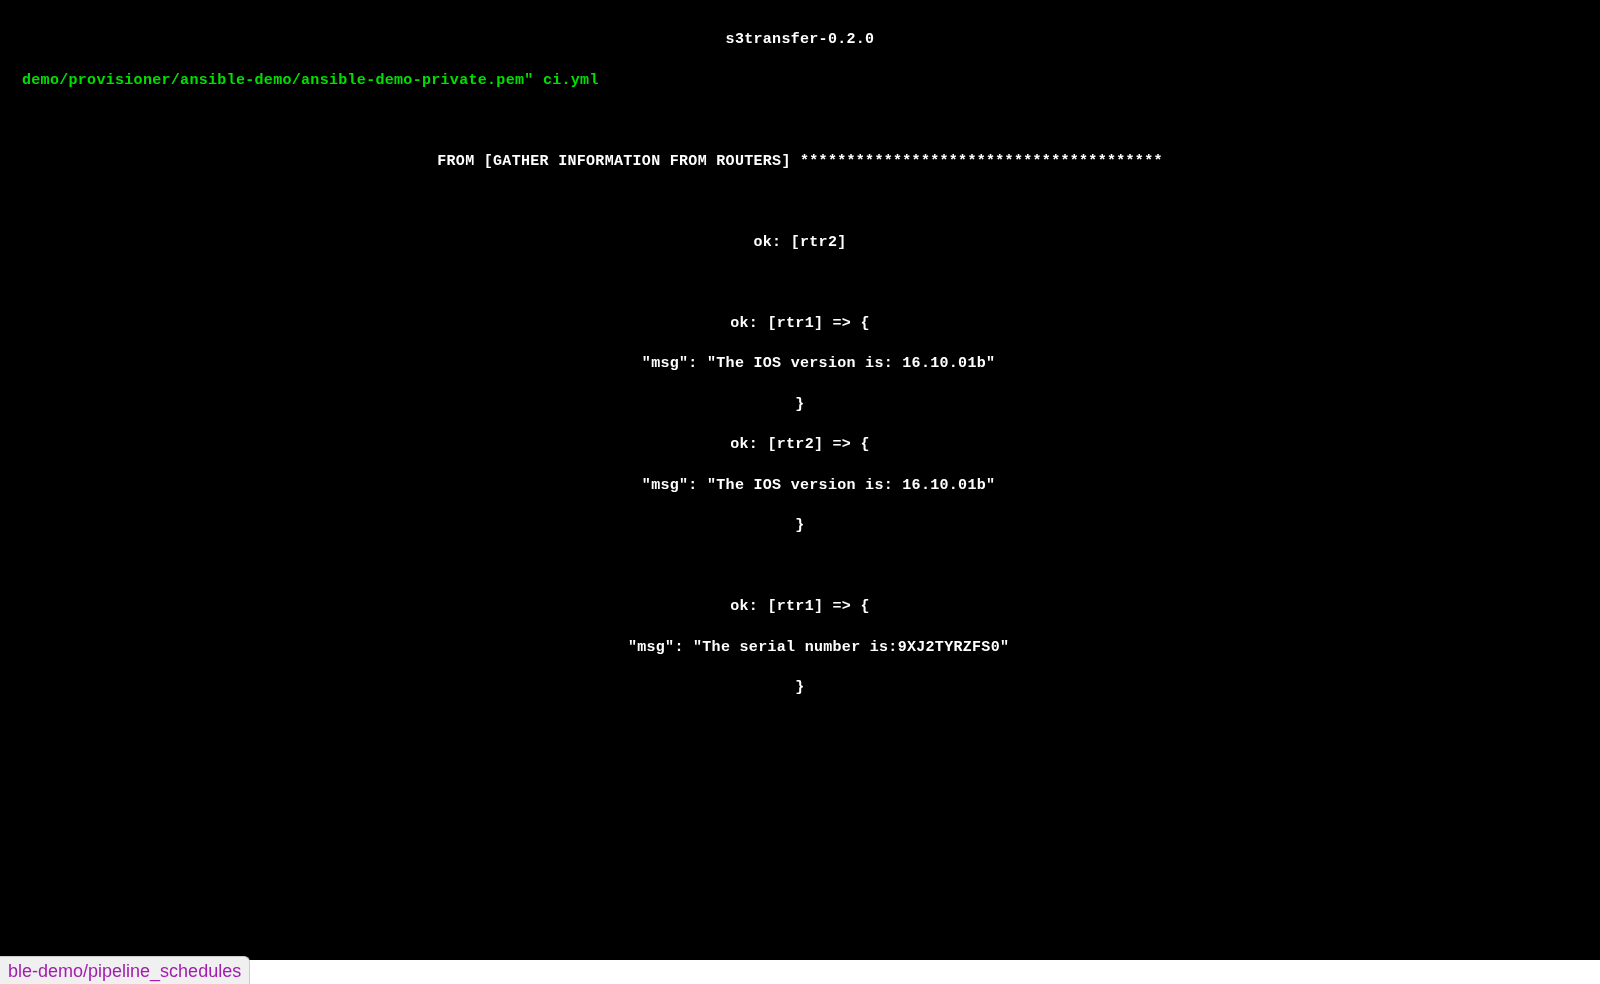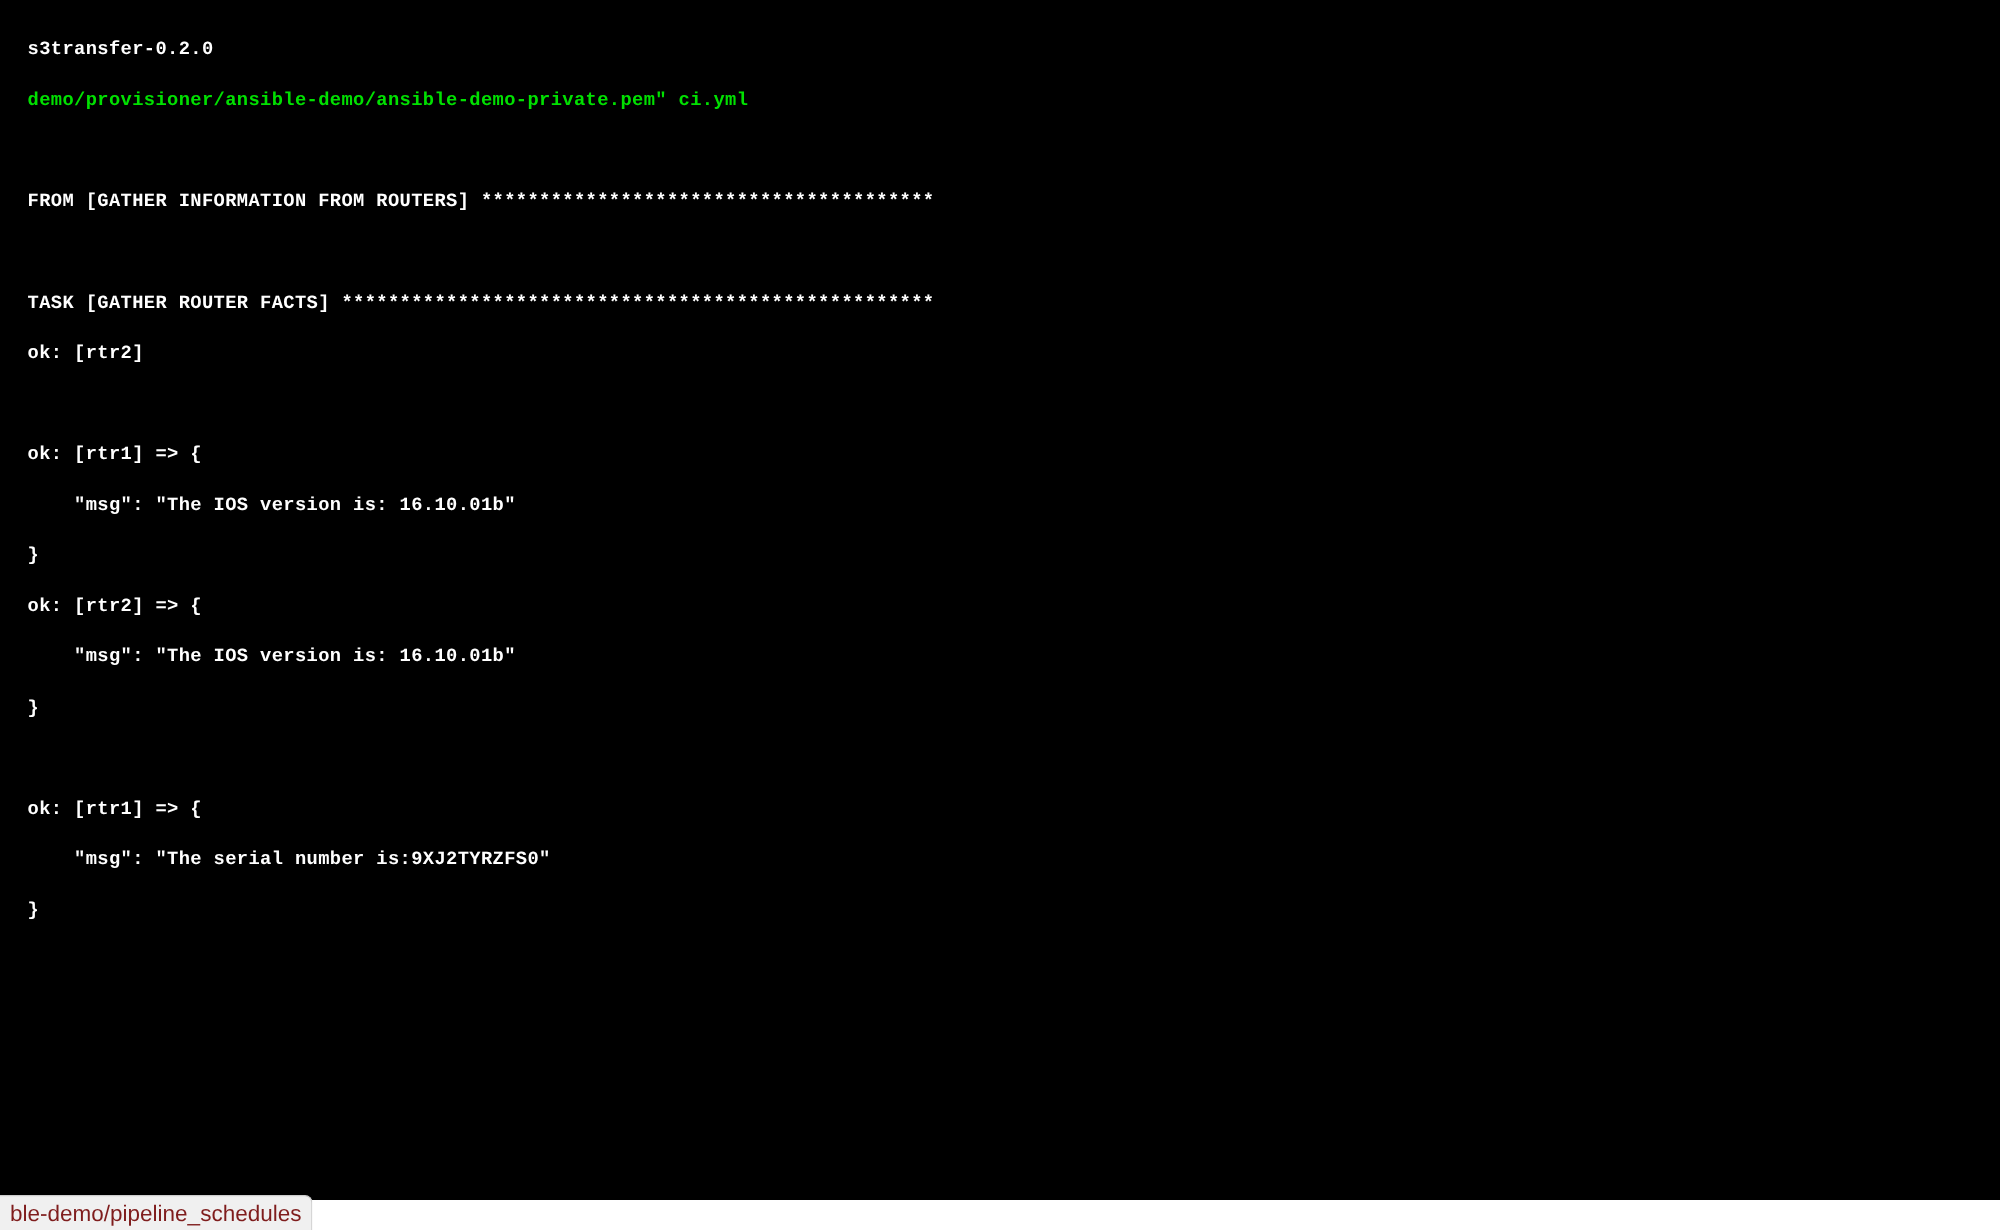--- a/index.html
+++ b/index.html
@@ -19,45 +19,44 @@
       width: 1600px;
       height: 960px;
       line-height: 1.35;
       font-weight: 600;
       letter-spacing: 0.3px;
       white-space: pre;
       overflow: hidden;
     }
     .line { display: block; }
     .green  { color: #00e000; font-weight: 700; }
-    .white  { color: #ffffff; }
+    .white  { color: #ffffff; text-align: center; }
     .status-bar {
       position: absolute;
       bottom: 0;
       left: 0;
       background: #f0f0f0;
-      color: #7f1d1d;
+      color: #a21caf;
       padding: 4px 8px 2px 8px;
       font-size: 18px;
       font-family: -apple-system, "Segoe UI", Arial, sans-serif;
       border-top-right-radius: 6px;
       border-right: 1px solid #cccccc;
       border-top: 1px solid #cccccc;
     }
   </style>
 </head>
 <body>
 
 <div class="terminal">
 <span class="line white">s3transfer-0.2.0</span>
 <span class="line green">demo/provisioner/ansible-demo/ansible-demo-private.pem" ci.yml</span>
 <span class="line"> </span>
 <span class="line white">FROM [GATHER INFORMATION FROM ROUTERS] ***************************************</span>
 <span class="line"> </span>
-<span class="line white">TASK [GATHER ROUTER FACTS] ***************************************************</span>
 <span class="line white">ok: [rtr2]</span>
 <span class="line"> </span>
 <span class="line white">ok: [rtr1] =&gt; {</span>
 <span class="line white">    "msg": "The IOS version is: 16.10.01b"</span>
 <span class="line white">}</span>
 <span class="line white">ok: [rtr2] =&gt; {</span>
 <span class="line white">    "msg": "The IOS version is: 16.10.01b"</span>
 <span class="line white">}</span>
 <span class="line"> </span>
 <span class="line white">ok: [rtr1] =&gt; {</span>

